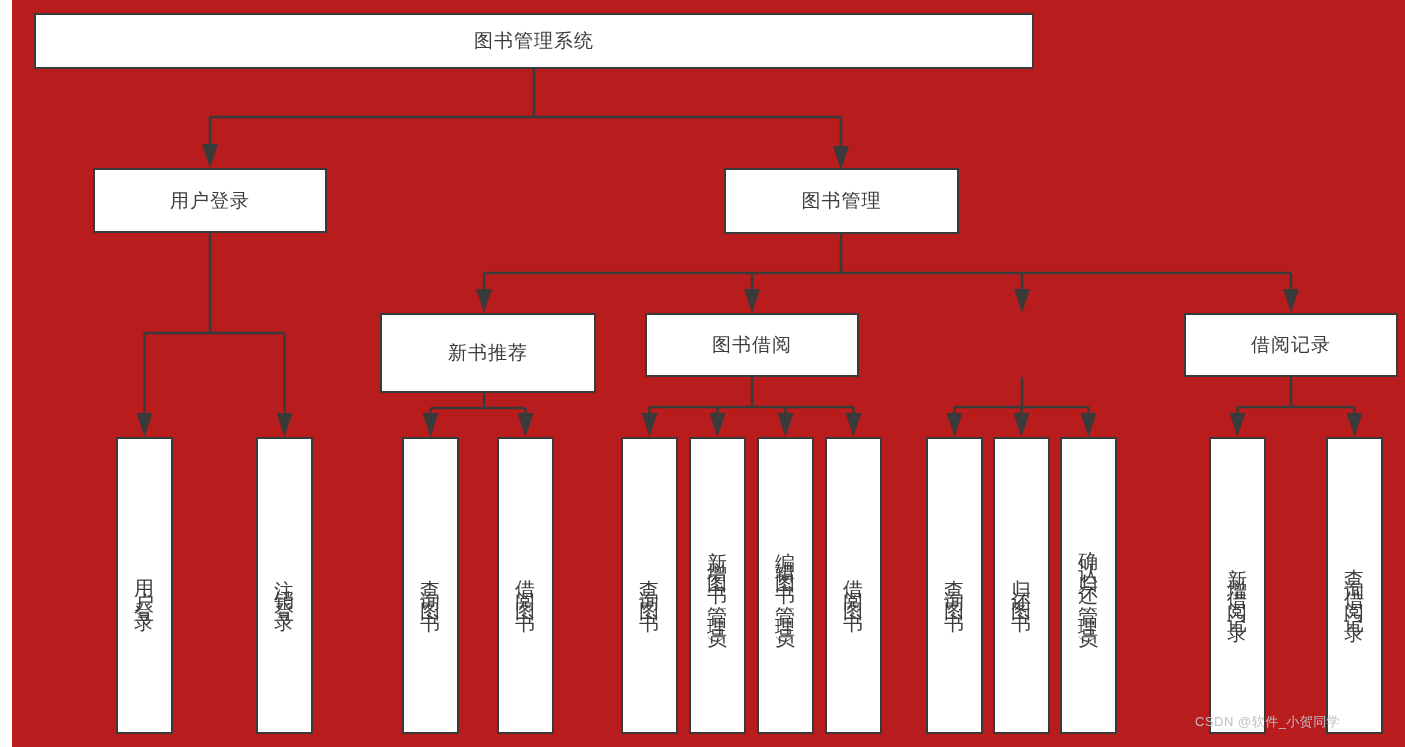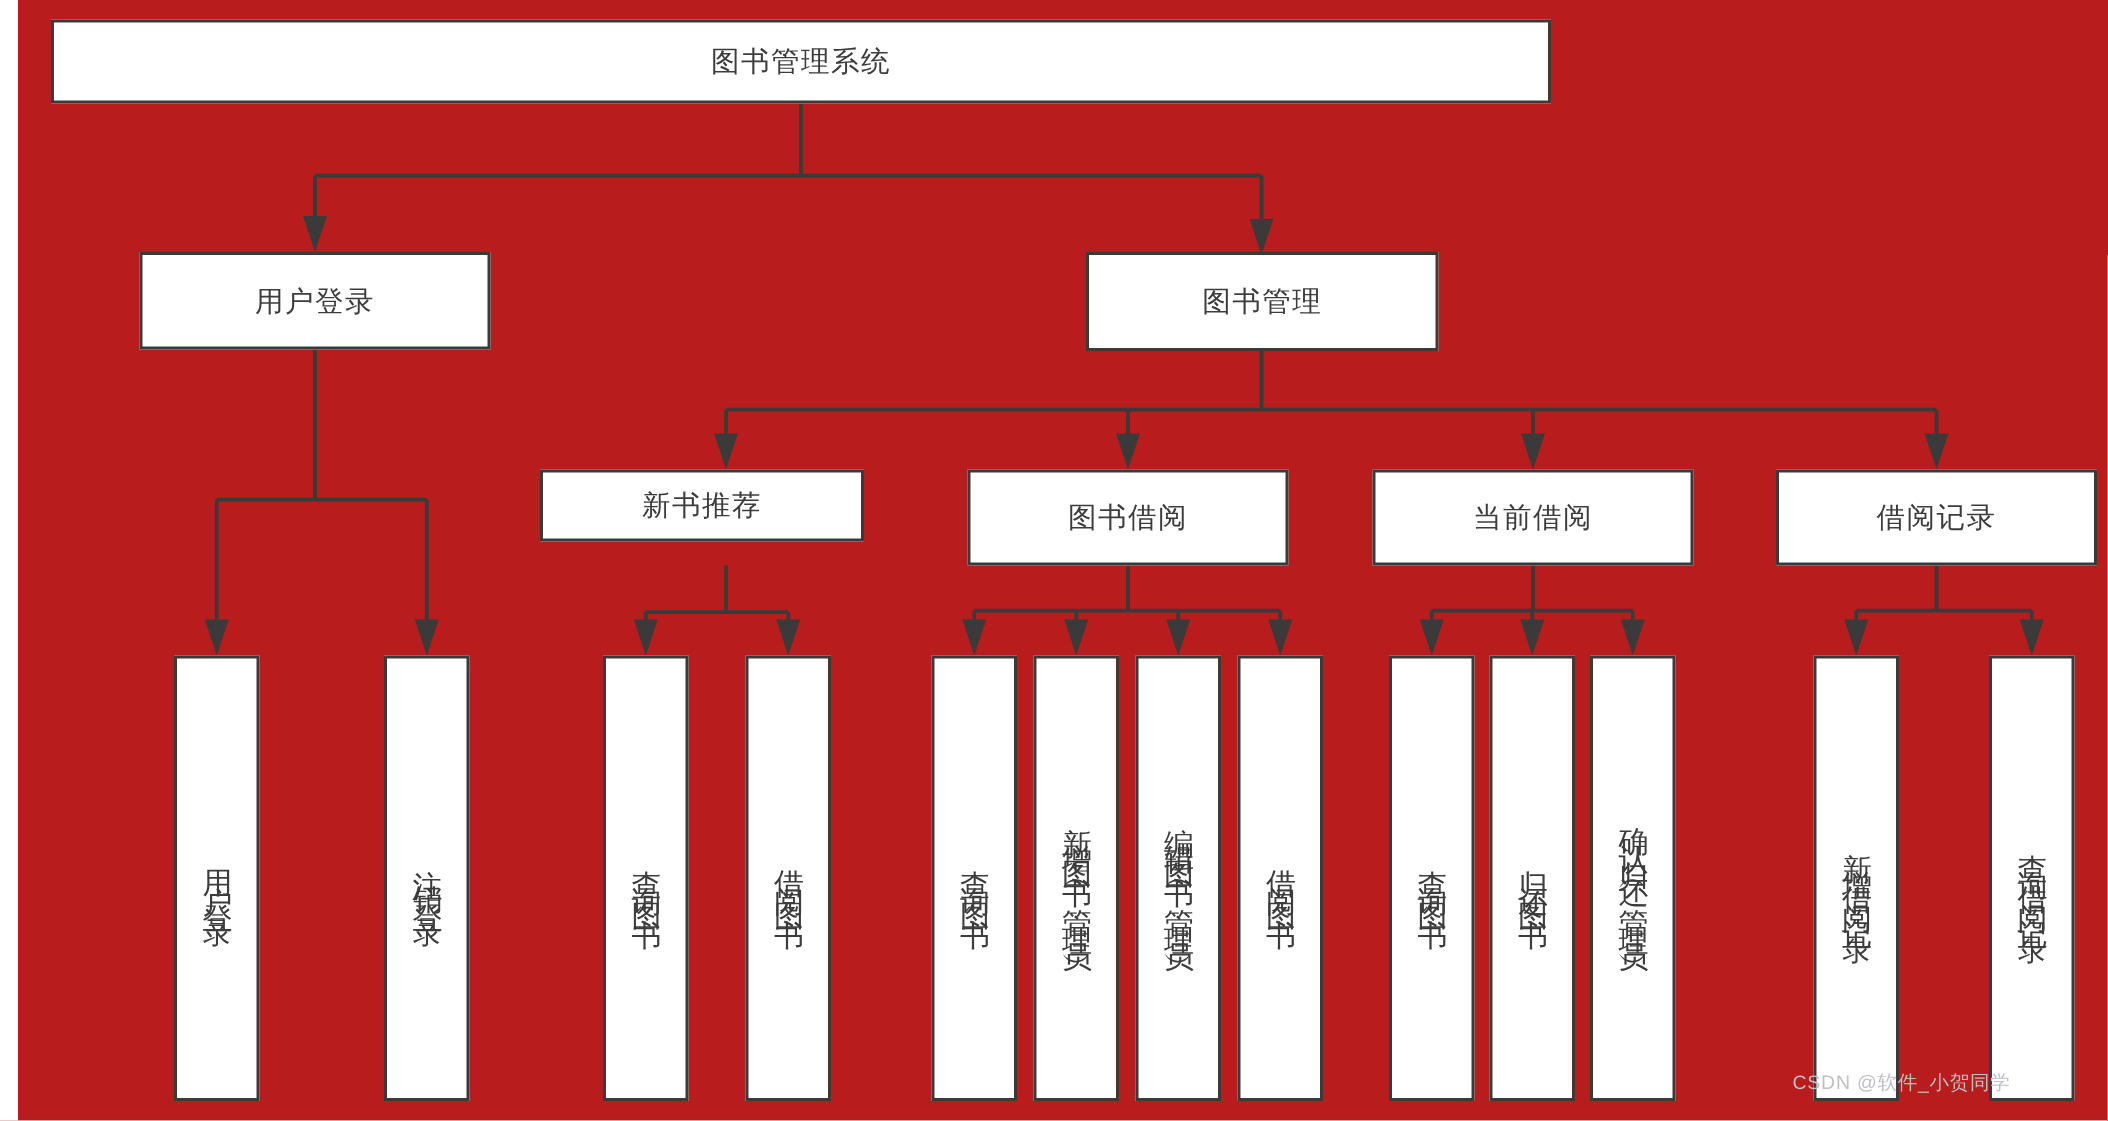--- a/index.html
+++ b/index.html
@@ -118,28 +118,25 @@
     <span>图书管理系统</span>
   </div>
 
   <div class="box" style="left:81px; top:168px; width:234px; height:65px;">
     <span>用户登录</span>
   </div>
   <div class="box" style="left:712px; top:168px; width:235px; height:66px;justify-content:center;">
     <span>图书管理</span>
   </div>
 
-  <div class="box" style="left:348px; top:313px; width:216px; height:48px;">
+  <div class="box" style="left:368px; top:313px; width:216px; height:80px;">
     <span>新书推荐</span>
   </div>
   <div class="box" style="left:633px; top:313px; width:214px; height:64px;">
     <span>图书借阅</span>
-  </div>
-  <div class="box" style="left:903px; top:313px; width:214px; height:64px;">
-    <span>当前借阅</span>
   </div>
   <div class="box" style="left:1172px; top:313px; width:214px; height:64px;text-align:center;">
     <span>借阅记录</span>
   </div>
 
   <div class="box leaf" style="left:104px;">
     <span class="vtext">用户登录</span>
   </div>
   <div class="box leaf" style="left:244px;">
     <span class="vtext">注销登录</span>

